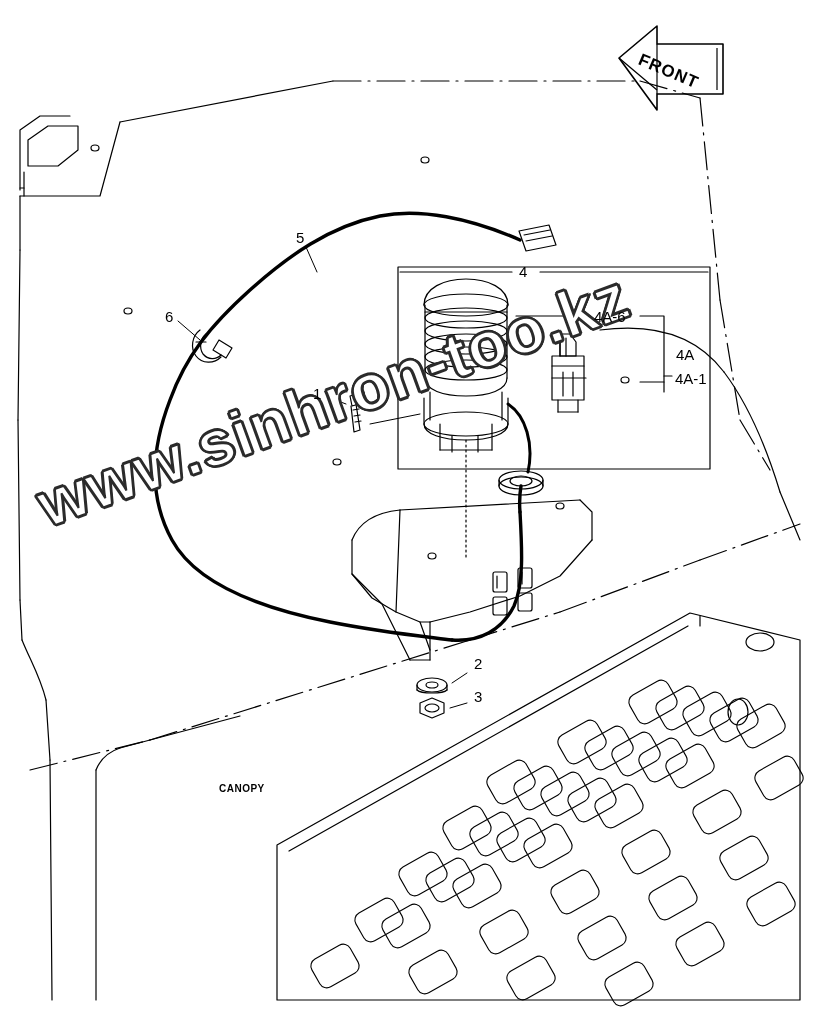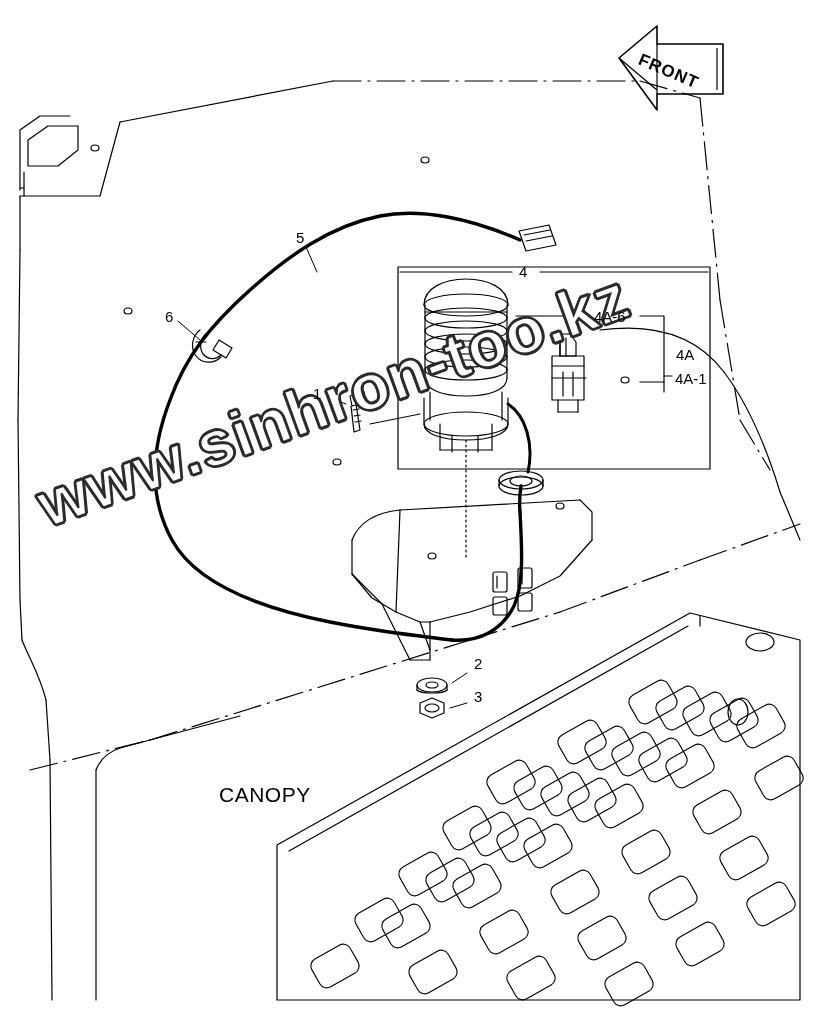--- a/index.html
+++ b/index.html
@@ -26,22 +26,23 @@
   }
   .lbl {
     position: absolute;
     font-family: "Liberation Sans", sans-serif;
     font-size: 15px;
     color: #000000;
     white-space: nowrap;
     line-height: 1;
   }
   .lbl.big {
-    font-size: 21px;
+    font-size: 10px;
     letter-spacing: 0.5px;
+    font-weight: bold;
   }
   .wm {
     position: absolute;
     left: 40px;
     top: 360px;
     width: 760px;
     height: 280px;
     pointer-events: none;
   }
   .wm-text {

